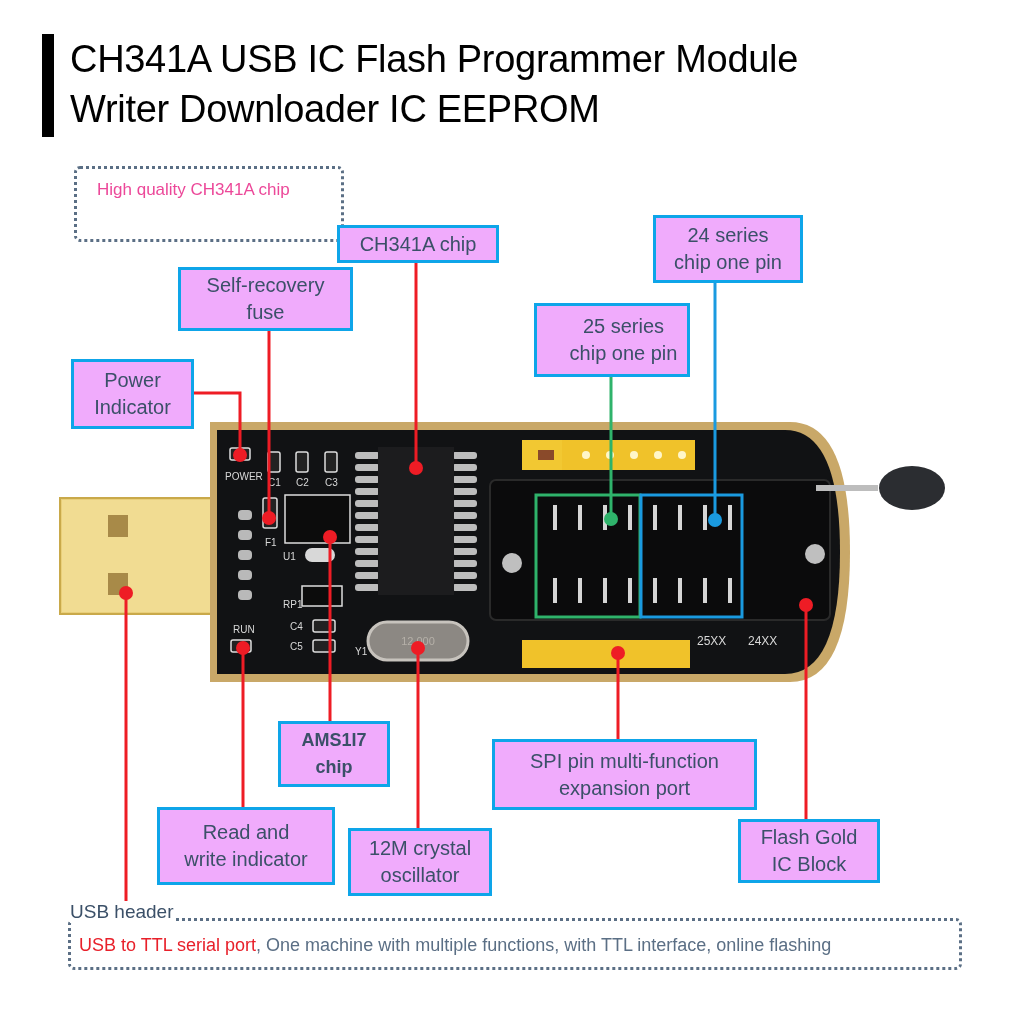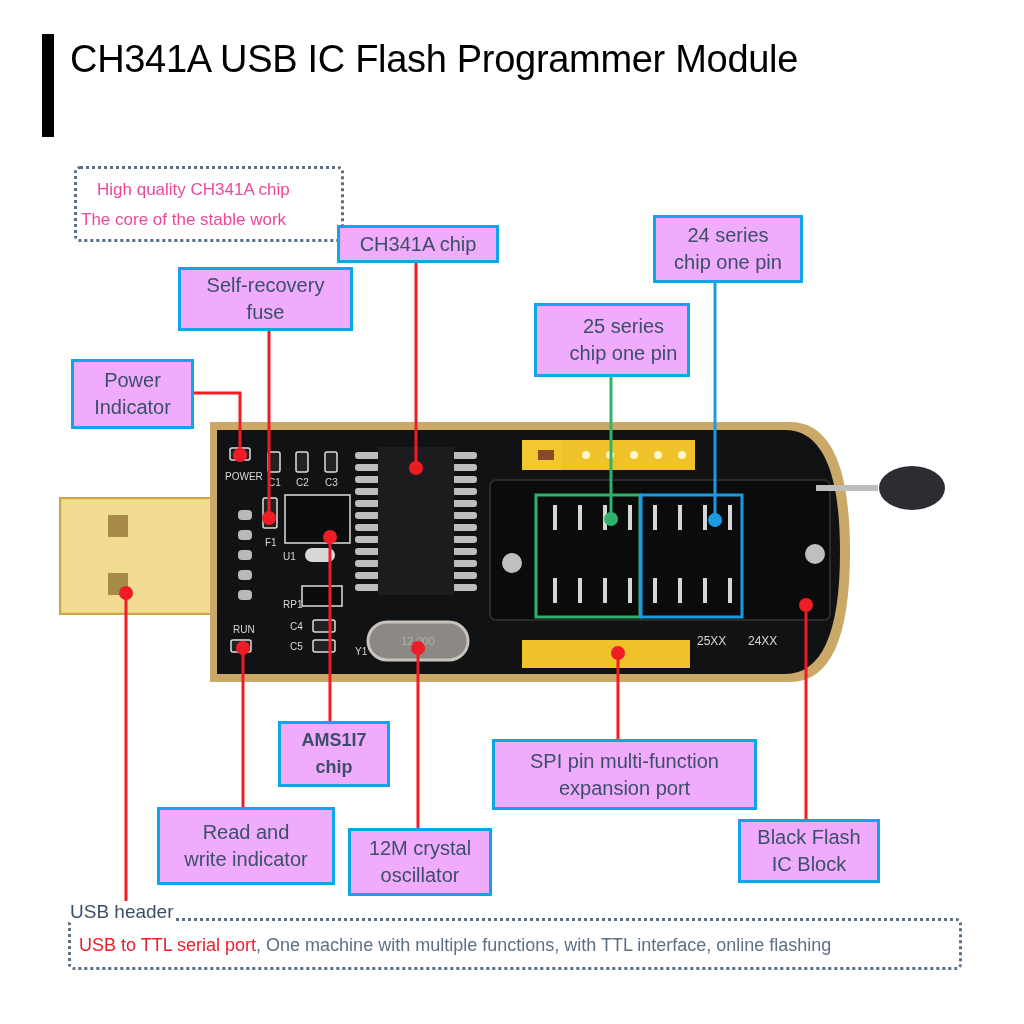--- a/index.html
+++ b/index.html
@@ -14,25 +14,25 @@
   .bottom-header { position:absolute; left:70px; top:901px; font-size:19px; color:#3b5068; background:#fff; padding-right:2px; }
   .bottom-note { position:absolute; left:68px; top:918px; width:894px; height:52px; border:3px dotted #5b6f85; border-top-style:dotted; border-radius:6px; box-sizing:border-box; font-size:18px; color:#5b6f85; padding:14px 0 0 8px; white-space:nowrap; }
   .bottom-note .red { color:#e8202a; }
 </style>
 </head>
 <body>
 
 <div class="title-bar"></div>
 <div class="title">
   <div>CH341A USB IC Flash Programmer Module</div>
+  <div>Writer Downloader IC EEPROM</div>
 </div>
 
 <div class="dotted" style="left:74px;top:166px;width:270px;height:76px;padding:6px 0 0 4px;">
   <div style="padding-left:16px;">High quality CH341A chip</div>
-  <div>The core of the stable work</div>
 </div>
 
 <svg class="diagram" width="1024" height="1024">
 
   <g>
     <rect x="60" y="498" width="185" height="116" fill="#e9cf7a" stroke="#c9a94a" stroke-width="2"></rect>
     <rect x="62" y="500" width="181" height="112" fill="#f1dc92"></rect>
     <rect x="108" y="515" width="20" height="22" fill="#a88a48"></rect>
     <rect x="108" y="573" width="20" height="22" fill="#a88a48"></rect>
   </g>
@@ -217,20 +217,20 @@
 </div>
 <div class="callout" style="left:348px;top:828px;width:144px;height:68px;">
   <span>12M crystal</span>
   <span>oscillator</span>
 </div>
 <div class="callout" style="left:492px;top:739px;width:265px;height:71px;">
   <span>SPI pin multi-function</span>
   <span>expansion port</span>
 </div>
 <div class="callout" style="left:738px;top:819px;width:142px;height:64px;">
-  <span>Black Flash</span>
+  <span>Flash Gold</span>
   <span>IC Block</span>
 </div>
 
 <div class="bottom-note">
   <span class="red">USB to TTL serial port</span><span>, One machine with multiple functions, with TTL interface, online flashing</span>
 </div>
 <div class="bottom-header">USB header</div>
 
 </body></html>

